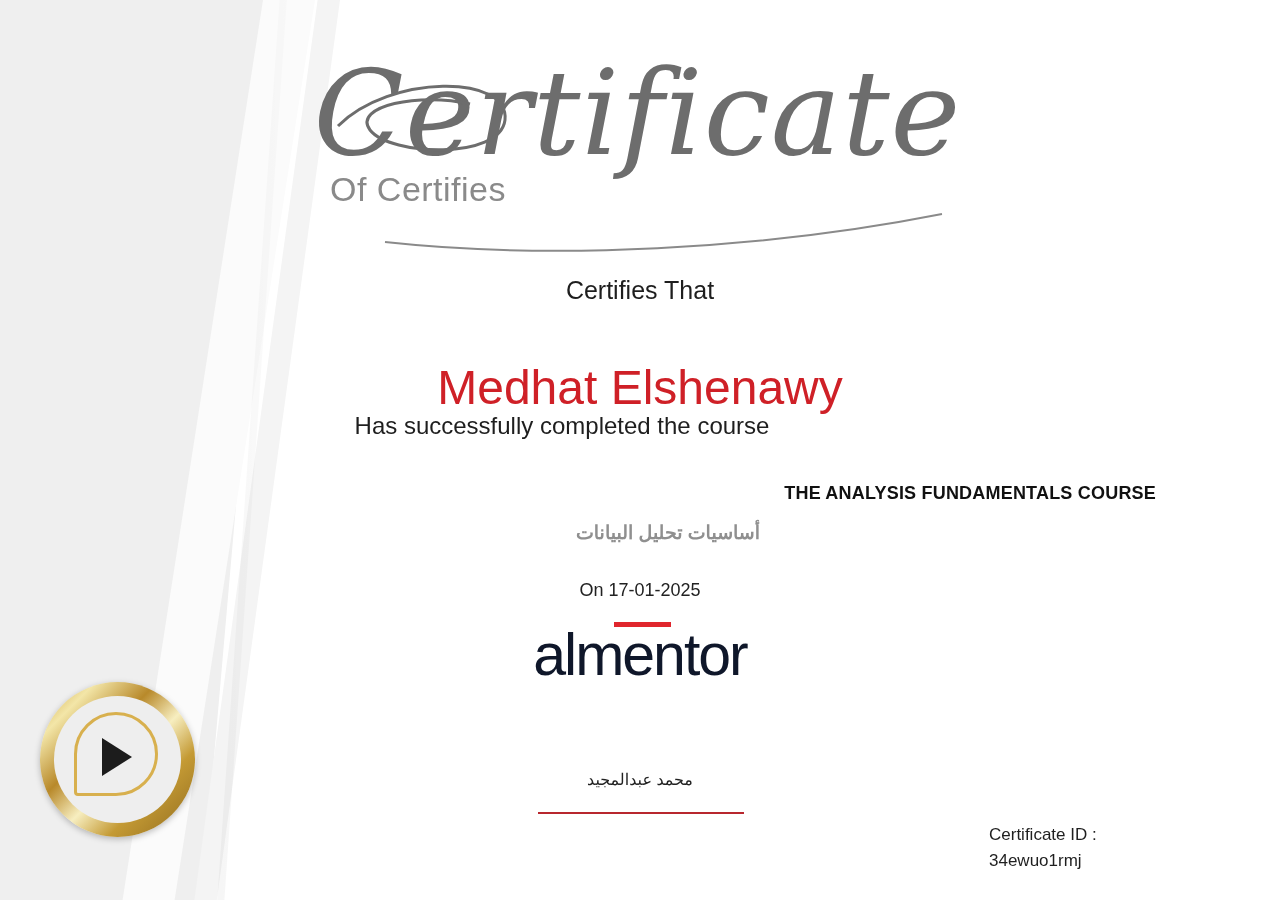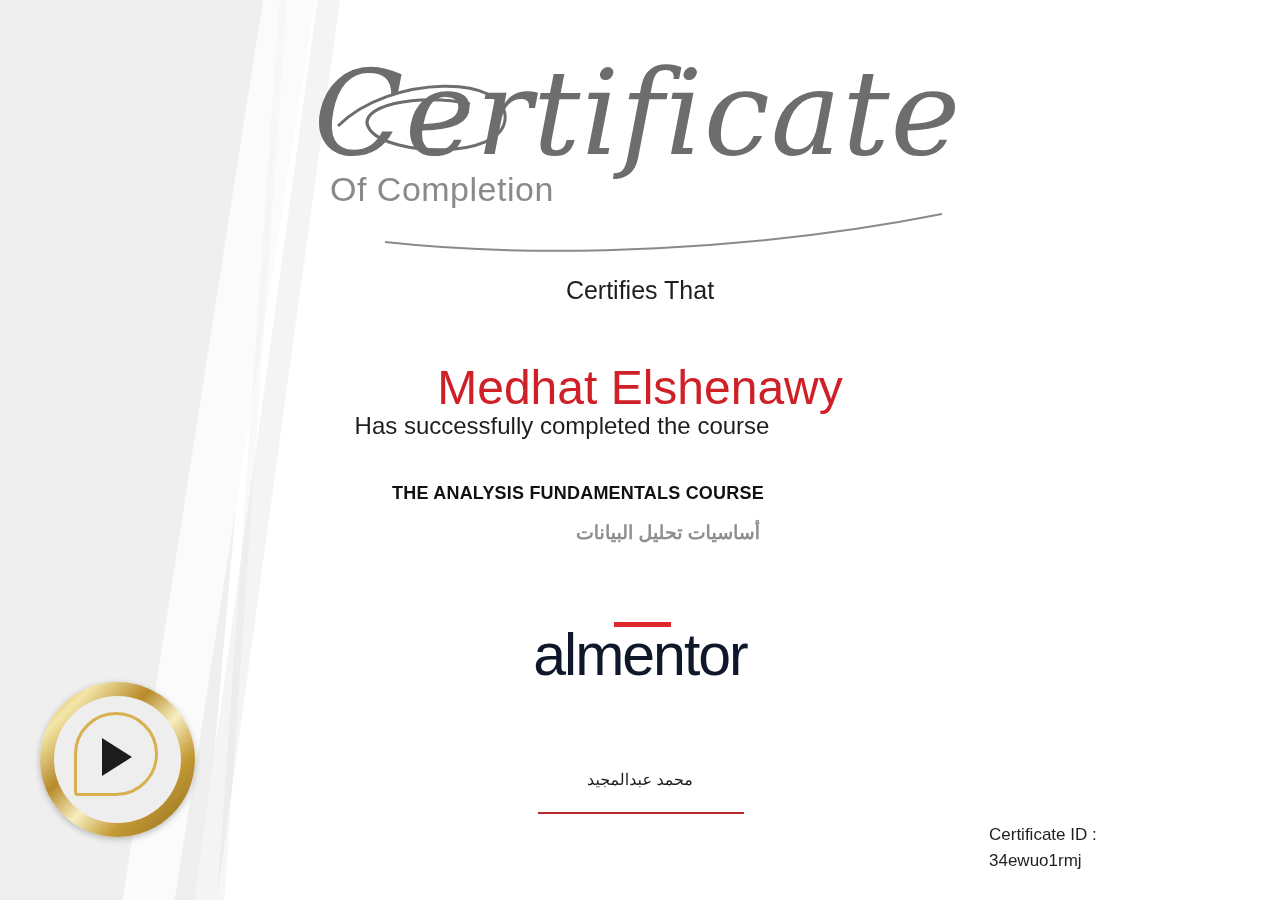--- a/index.html
+++ b/index.html
@@ -118,21 +118,21 @@
     top: 412px;
     left: 0; width: 1124px;
     text-align: center;
     font-size: 24px;
     color: #1e1e1e;
   }
   .line-course {
     position: absolute;
     top: 483px;
     left: 0; width: 1156px;
-    text-align: center;
+    text-align: right;
     font-size: 18px;
     font-weight: bold;
     color: #111111;
     letter-spacing: 0.2px;
   }
   .line-course-ar {
     position: absolute;
     top: 521px;
     left: 0; width: 1280px;
     text-align: center;
@@ -256,33 +256,34 @@
   <div class="band-grey"></div>
   <div class="band-white-1"></div>
   <div class="band-grey-2"></div>
   <div class="band-edge"></div>
 </div>
 
 <div class="content">
 
   <div class="cert-head">
     <span class="cert-word">Certificate</span>
-    <span class="cert-sub">Of Completion</span>
+    <span class="cert-sub">Of Certifies</span>
   </div>
 
   <svg class="swash" viewBox="0 0 620 190">
     <path d="M8 62 C 60 10, 180 10, 175 56 C 170 96, 60 92, 40 66 C 22 42, 90 28, 140 40" fill="none" stroke="#6d6d6d" stroke-width="3"></path>
     <path d="M55 178 C 220 196, 430 186, 612 150" fill="none" stroke="#8a8a8a" stroke-width="2"></path>
   </svg>
 
   <div class="line-certifies">Certifies That</div>
   <div class="line-name">Medhat Elshenawy</div>
   <div class="line-completed">Has successfully completed the course</div>
   <div class="line-course">THE ANALYSIS FUNDAMENTALS COURSE</div>
   <div class="line-course-ar">أساسيات تحليل البيانات</div>
+  <div class="line-date">On 17-01-2025</div>
 
   <div class="logo">
     <div class="logo-inner">
       <div class="logo-bar"></div>
       <div class="logo-text">almentor</div>
     </div>
   </div>
 
   <div class="sig-name">محمد عبدالمجيد</div>
   <div class="sig-line"></div>

